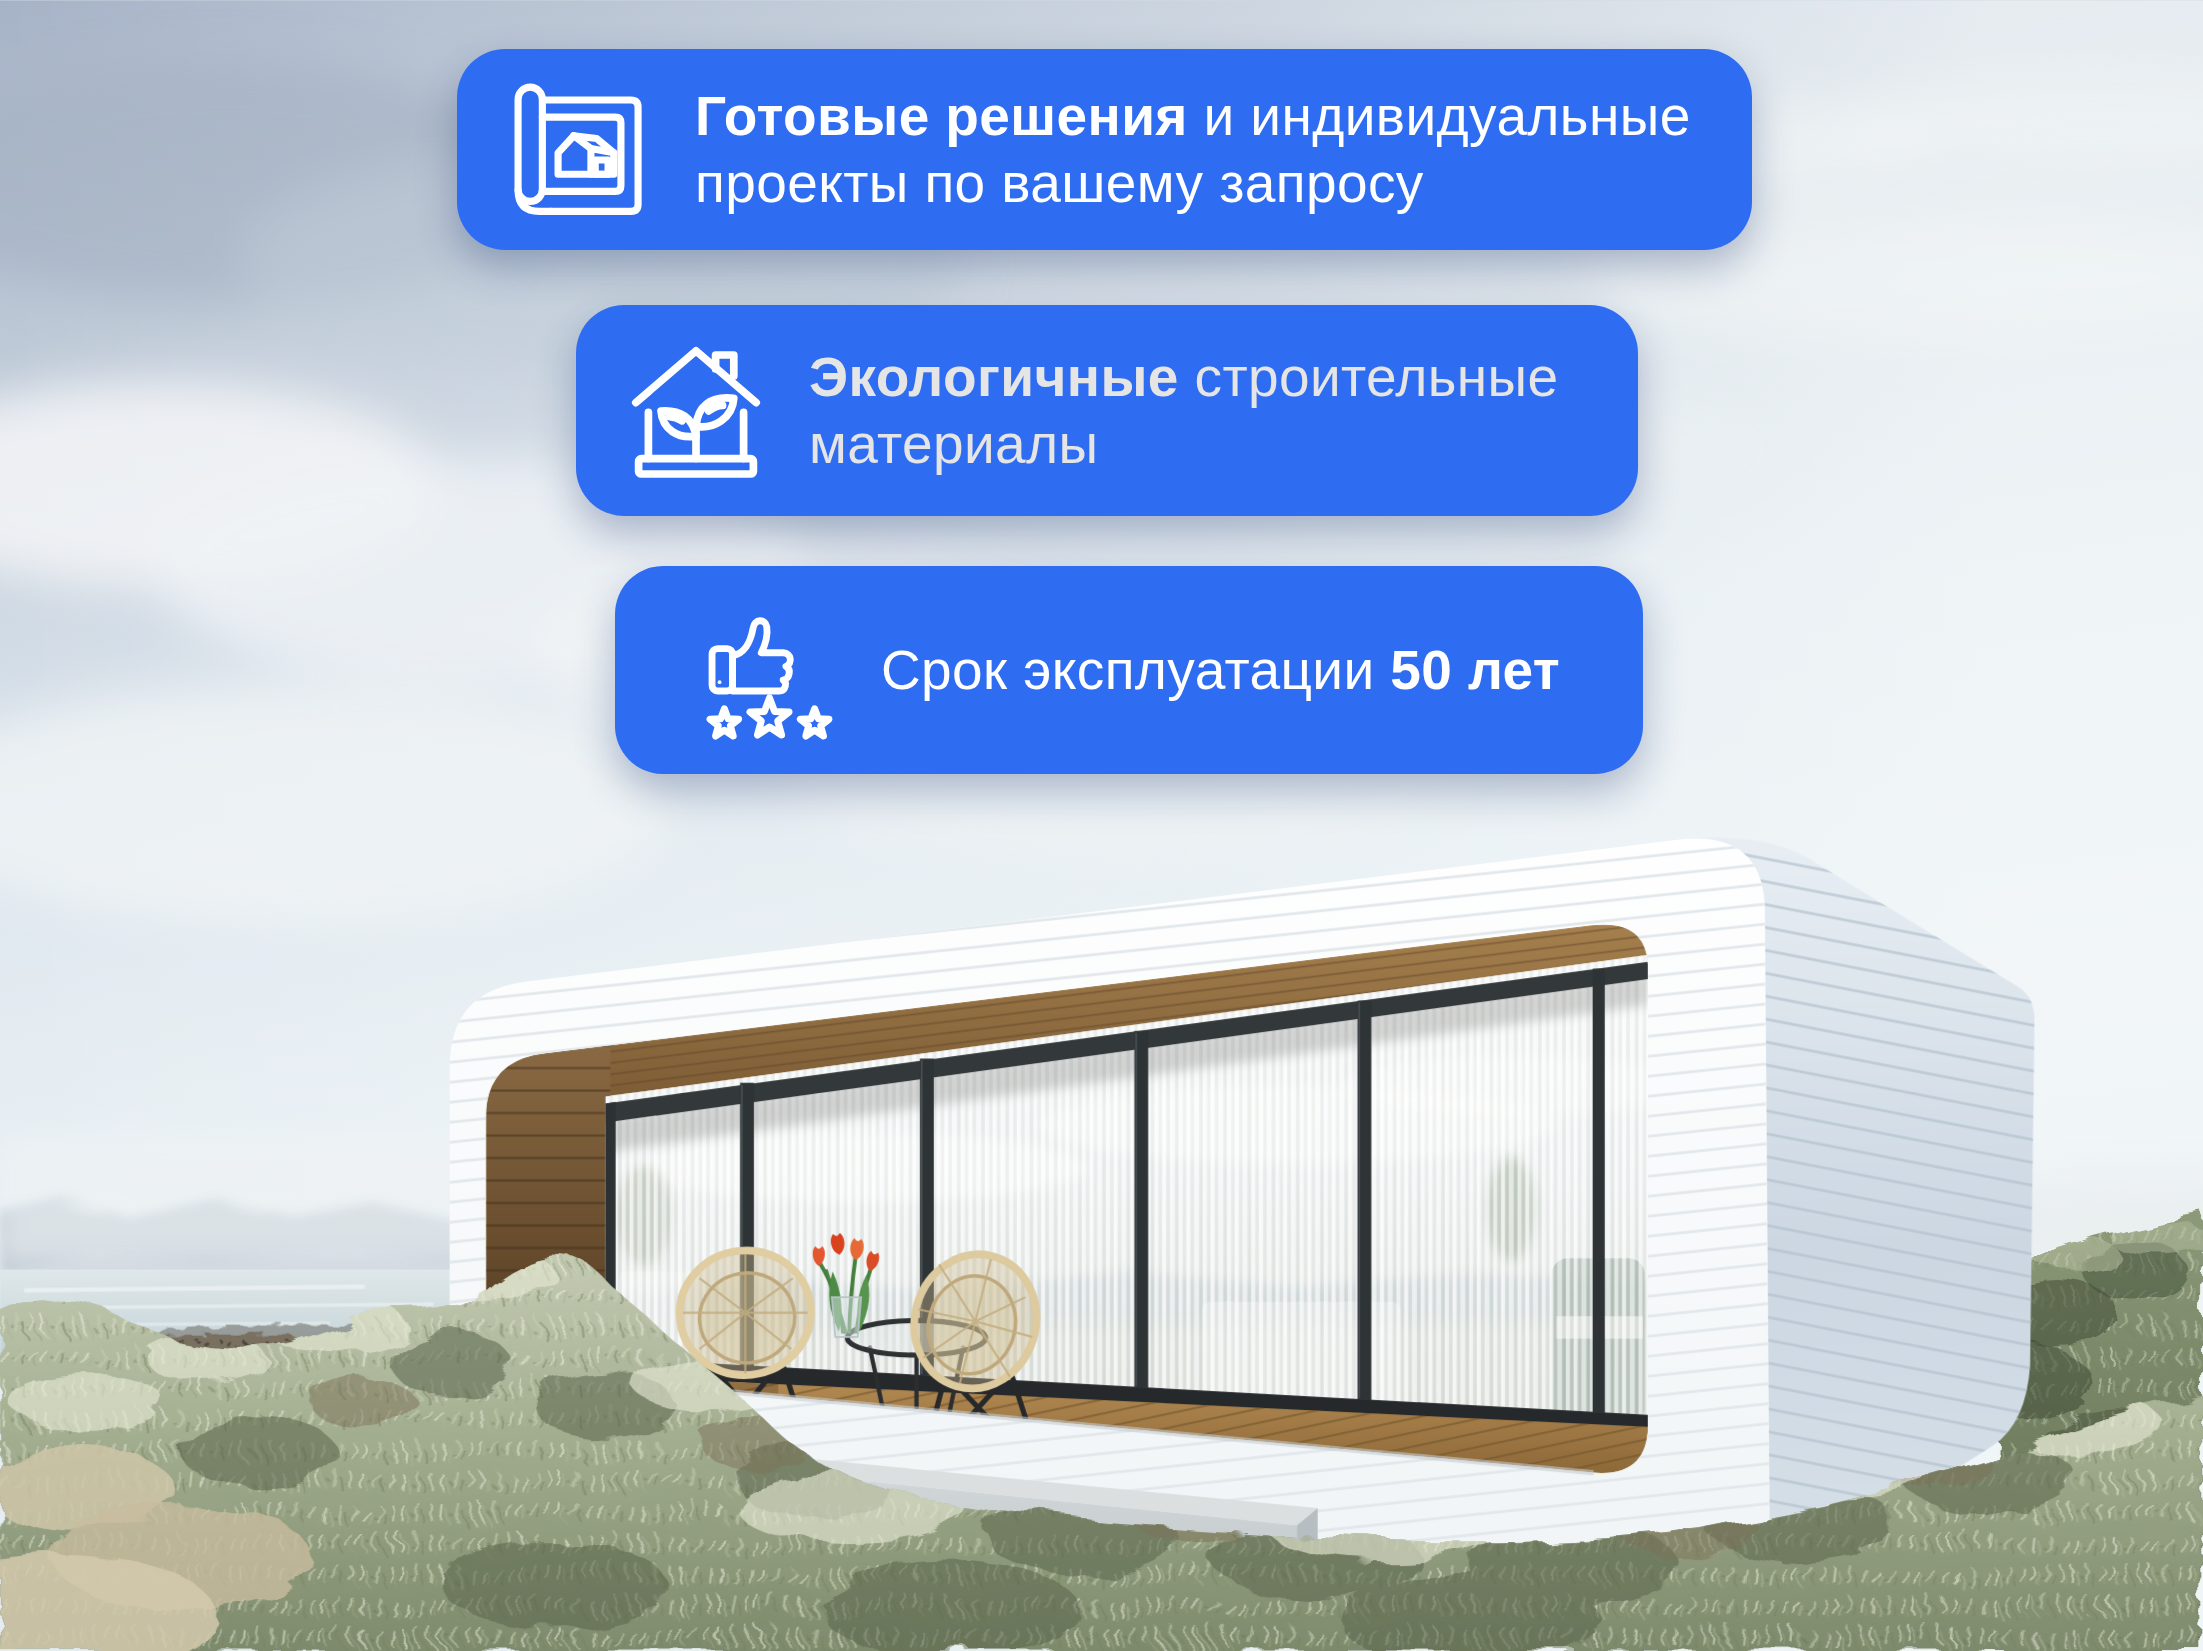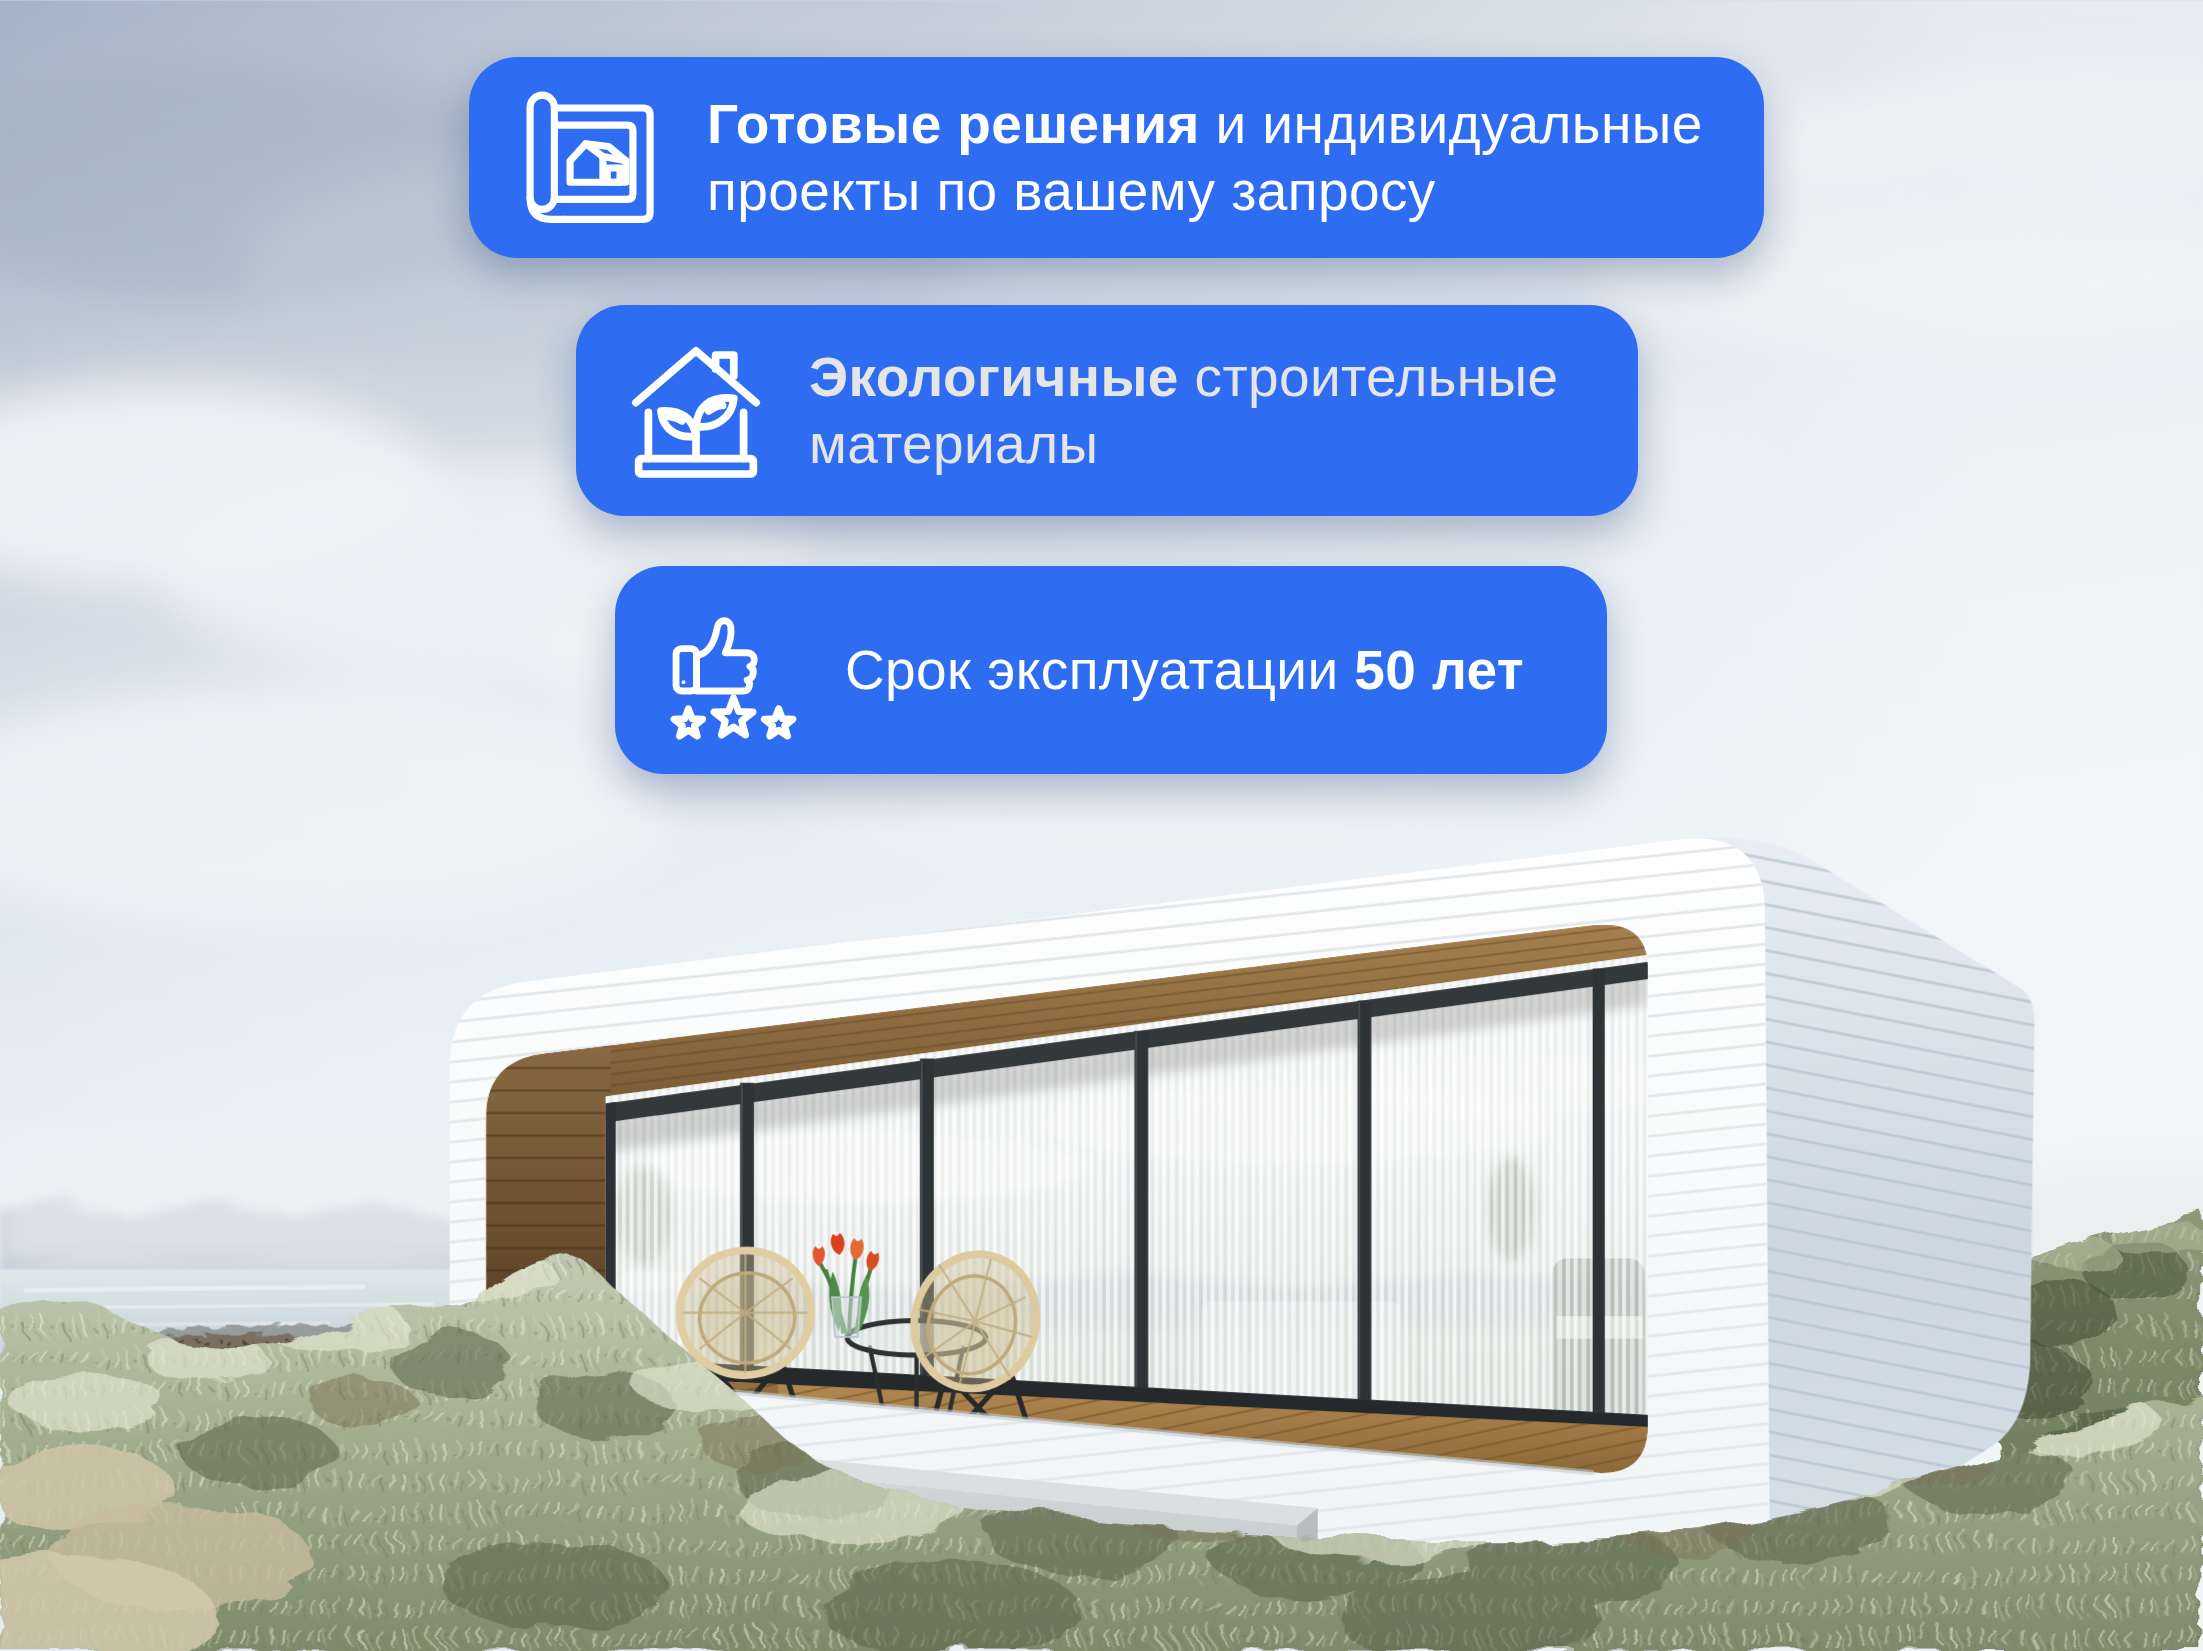--- a/index.html
+++ b/index.html
@@ -5,23 +5,23 @@
   html,body{margin:0;padding:0;background:#dfe7ee;}
   .stage{position:relative;width:2203px;height:1652px;overflow:hidden;
          font-family:"Liberation Sans","DejaVu Sans",sans-serif;}
   .scene-svg{position:absolute;left:0;top:0;width:2203px;height:1652px;display:block;}
   .card{position:absolute;display:flex;align-items:center;
         border-radius:48px;box-shadow:0 17.3px 40px rgba(21,48,106,.30);}
   .card-icon{margin-left:50px;flex:0 0 auto;display:block;}
   .card-text{margin-left:43px;font-size:55px;line-height:1.21;letter-spacing:0.4px;
              font-weight:400;white-space:nowrap;}
   .b{font-weight:700;}
-  #card-projects{left:457px;top:57px;width:1295px;height:201px;margin-left:12px;}
+  #card-projects{left:457px;top:49px;width:1295px;height:201px;}
   #card-eco{left:576px;top:305px;width:1062px;height:211px;}
-  #card-lifespan{left:615px;top:566px;width:992px;height:208px;}
+  #card-lifespan{left:615px;top:566px;width:992px;height:208px;padding-left:36px;}
 </style>
 </head>
 <body>
 
 <div class="stage">
 
 <svg class="scene-svg" viewBox="0 0 2548 1910">
   <defs>
     <linearGradient id="gSky" x1="0%" y1="0%" x2="18%" y2="100%">
       <stop offset="0%" stop-color="#a6b3c7"></stop>

